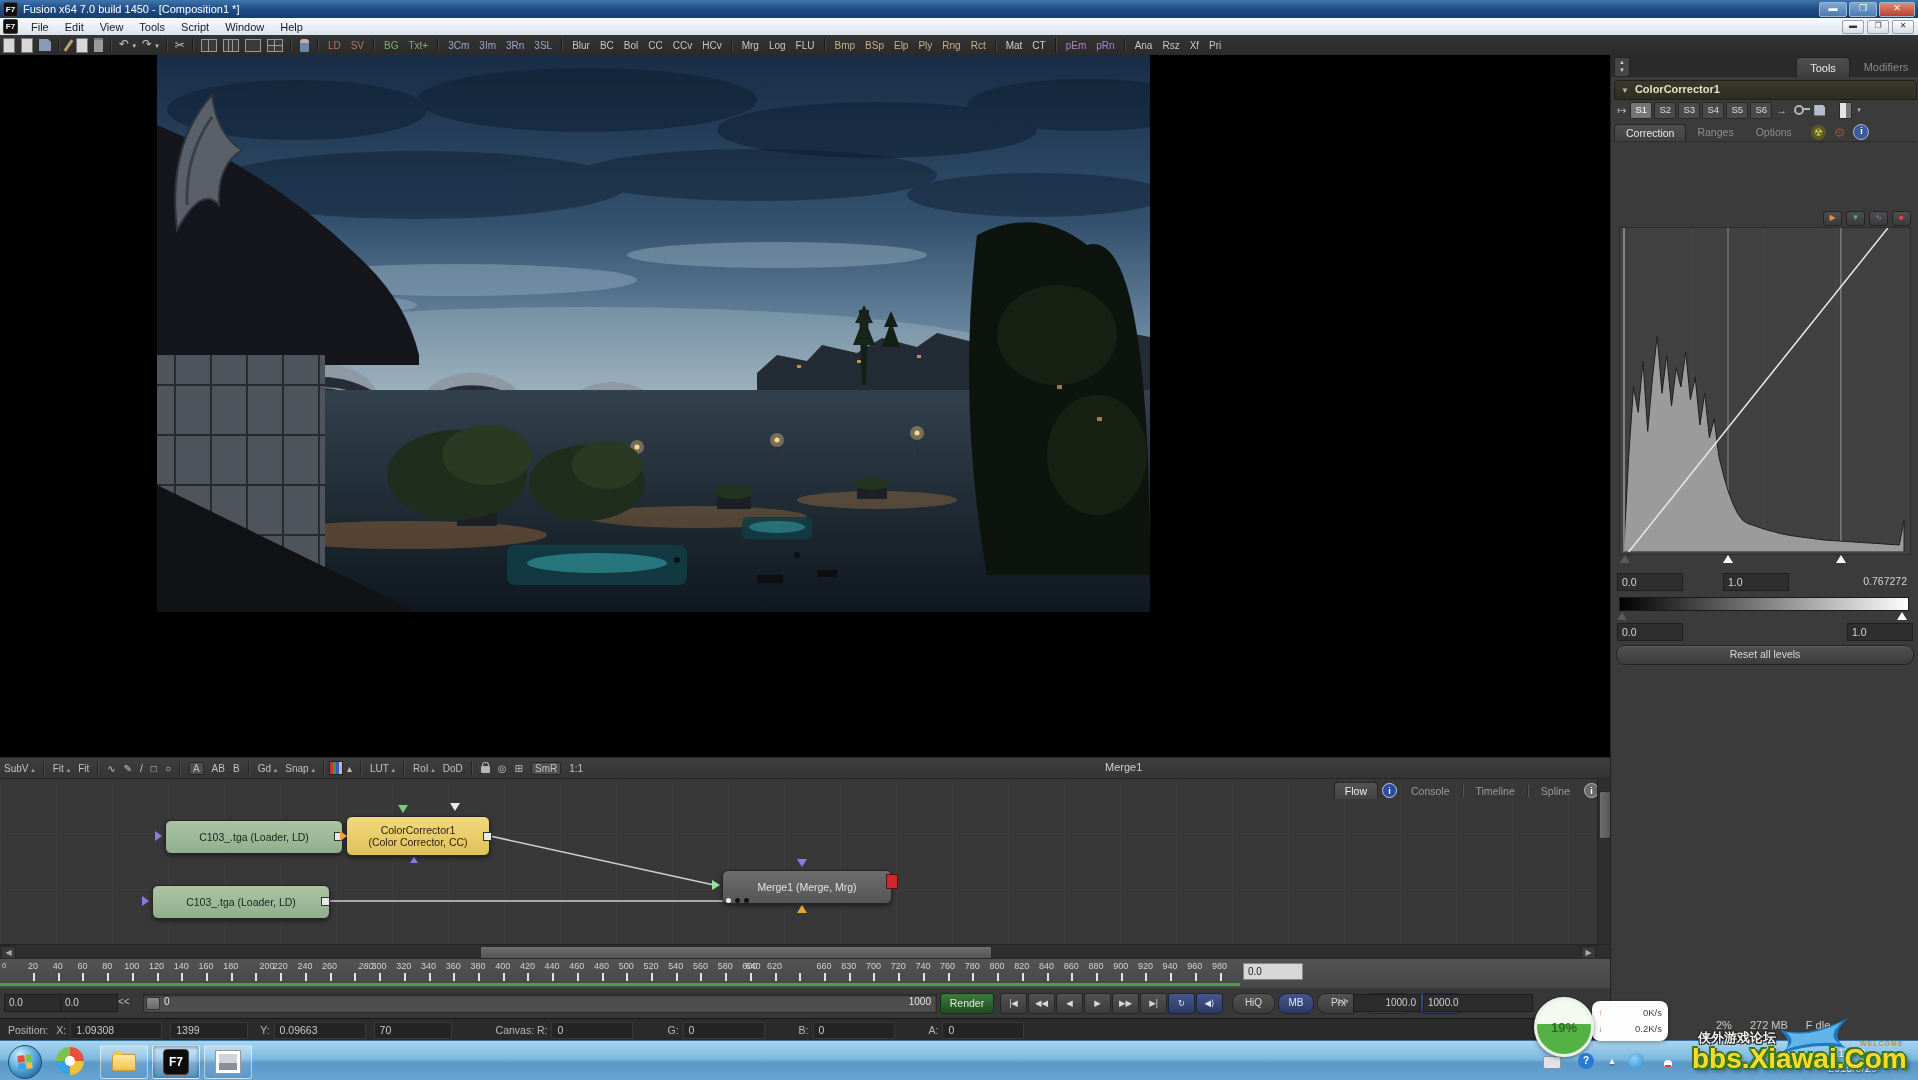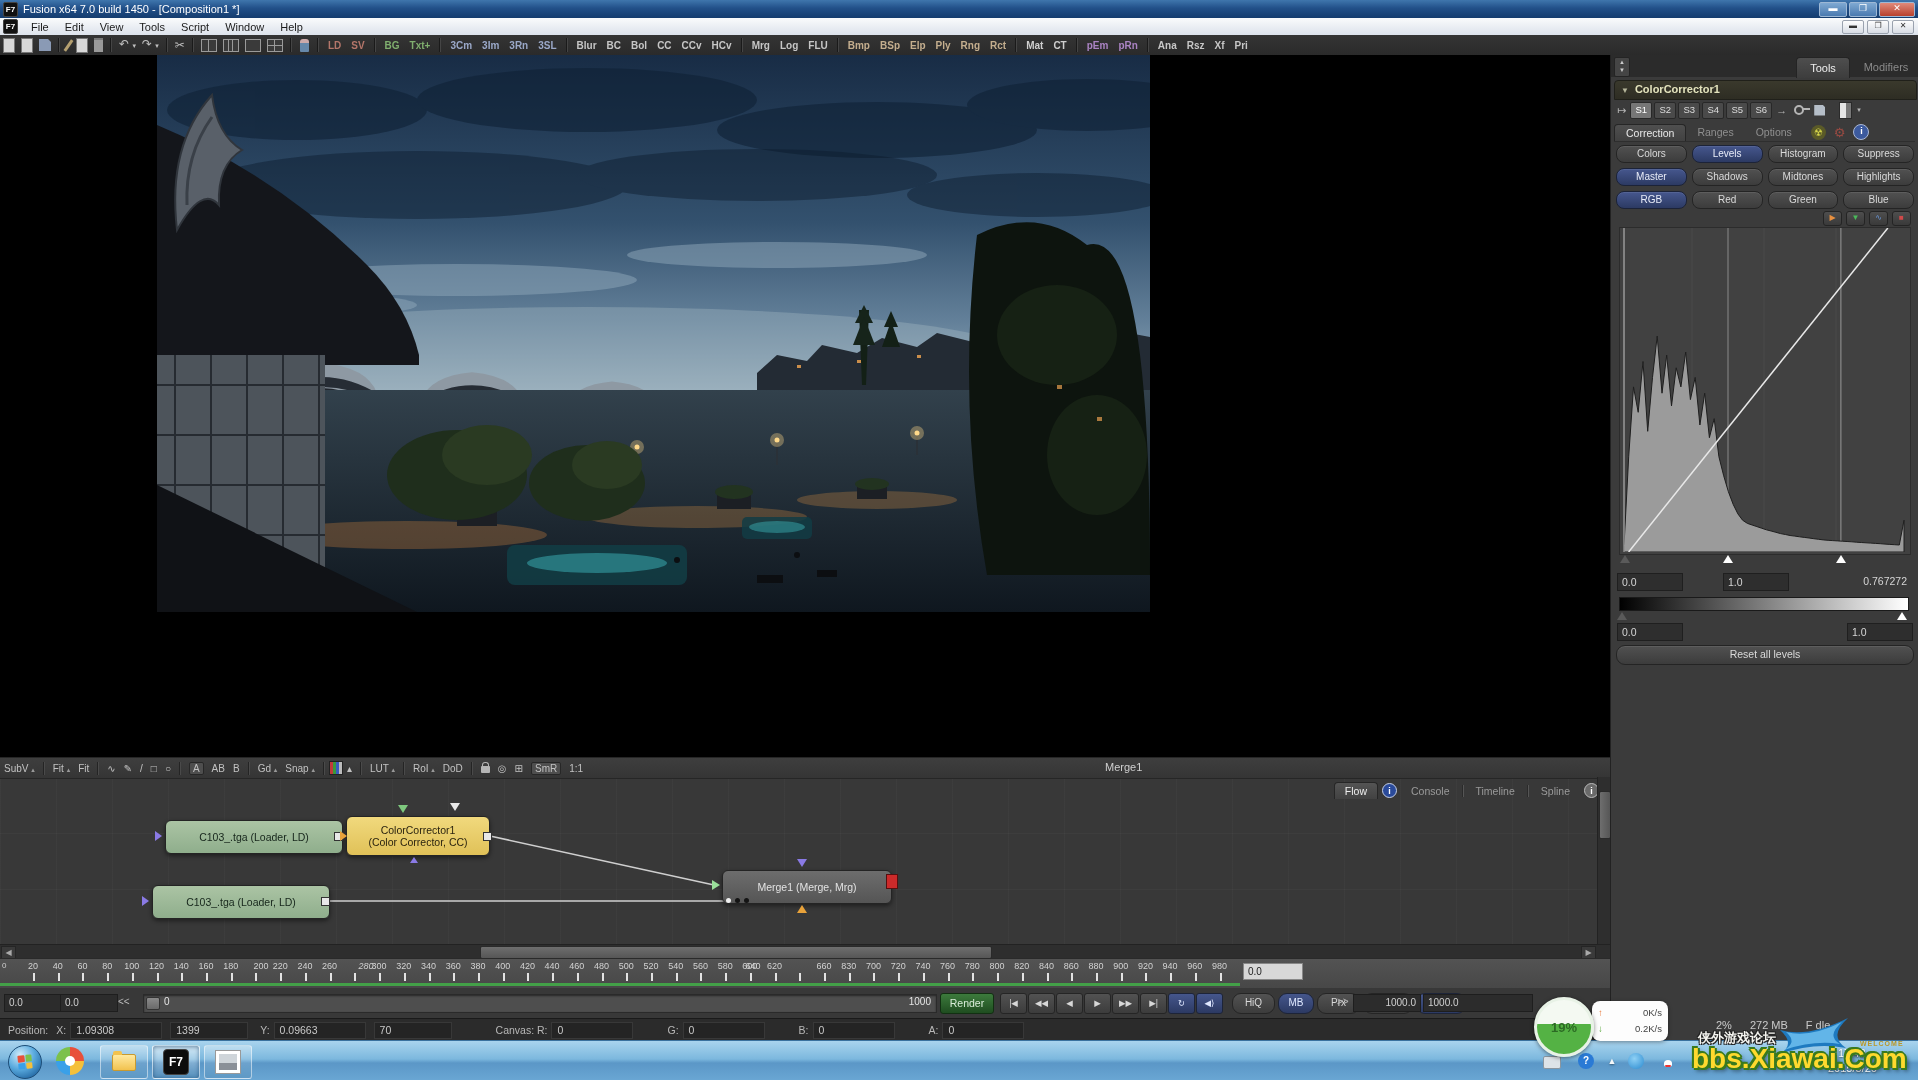--- a/index.html
+++ b/index.html
@@ -33,21 +33,21 @@
   .ticon-pen{width:3px;height:13px;background:#b5a070;transform:rotate(35deg);}
   .ticon-trash{width:9px;height:12px;background:#9a9a9a;border-top:2px solid #777;}
   .ticon-glyph{color:#c0c0c0;font-size:12px;margin:0 3px;line-height:18px;}
   .ticon-grid{width:14px;height:11px;border:1px solid #9a9a9a;margin:0 3px;background:#3a3a3a;position:relative;}
   .ticon-grid.v2::after{content:'';position:absolute;left:6px;top:0;width:1px;height:100%;background:#9a9a9a;}
   .ticon-grid.v3::after{content:'';position:absolute;left:4px;top:0;width:1px;height:100%;background:#9a9a9a;box-shadow:4px 0 #9a9a9a;}
   .ticon-grid.q4::after{content:'';position:absolute;left:6px;top:0;width:1px;height:100%;background:#9a9a9a;}
   .ticon-grid.q4::before{content:'';position:absolute;left:0;top:5px;width:100%;height:1px;background:#9a9a9a;}
   .ticon-user{width:9px;height:13px;background:linear-gradient(#caa 30%,#68a 30%);border-radius:3px 3px 1px 1px;margin:0 4px;}
   .tsep{width:1px;height:14px;background:#1a1a1a;border-right:1px solid #454545;margin:0 4px;}
-  .tbtn{padding:0 5px;font-weight:bold;letter-spacing:0;}
+  .tbtn{padding:0 5px;font-weight:normal;letter-spacing:0;}
 
   
   #viewport{position:absolute;left:0;top:55px;width:1610px;height:702px;background:#000;overflow:hidden;}
   #photo{position:absolute;left:157px;top:0;width:993px;height:557px;}
 
   
   #viewbar{position:absolute;left:0;top:757px;width:1610px;height:20px;background:linear-gradient(#3e3e3e,#353535);
     border-top:1px solid #262626;border-bottom:1px solid #262626;display:flex;align-items:center;color:#c2c2c2;font-size:10px;}
   .vb{margin:0 4px;white-space:nowrap;}
   .vb .arr{font-size:7px;color:#999;}
@@ -633,21 +633,21 @@
         <span class="tick-num" style="left: 117.88px;">100</span>
         <span class="tick-mark" style="left: 131.88px;"></span>
         <span class="tick-num" style="left: 142.6px;">120</span>
         <span class="tick-mark" style="left: 156.6px;"></span>
         <span class="tick-num" style="left: 167.32px;">140</span>
         <span class="tick-mark" style="left: 181.32px;"></span>
         <span class="tick-num" style="left: 192.04px;">160</span>
         <span class="tick-mark" style="left: 206.04px;"></span>
         <span class="tick-num" style="left: 216.76px;">180</span>
         <span class="tick-mark" style="left: 230.76px;"></span>
-        <span class="tick-num" style="left: 247px;">200</span>
+        <span class="tick-num" style="left: 253px;">200</span>
         <span class="tick-mark" style="left: 255.48px;"></span>
         <span class="tick-num" style="left: 266.2px;">220</span>
         <span class="tick-mark" style="left: 280.2px;"></span>
         <span class="tick-num" style="left: 290.92px;">240</span>
         <span class="tick-mark" style="left: 304.92px;"></span>
         <span class="tick-num" style="left: 315.64px;">260</span>
         <span class="tick-mark" style="left: 329.64px;"></span>
         <span class="tick-num" style="left: 352px; font-style: italic;">280</span>
         <span class="tick-mark" style="left: 354.36px;"></span>
         <span class="tick-num" style="left: 365.08px;">300</span>
@@ -801,34 +801,20 @@
     <div id="subtab-row">
       <span id="subtabs" style="display:flex;text-align:center;">
           <span class="subtab active">Correction</span>
           <span class="subtab">Ranges</span>
           <span class="subtab">Options</span>
         </span>
       <span class="rad-ico">☢</span>
       <span class="gear-ico">⚙</span>
       <span class="i-ico">i</span>
     </div>
-    <div id="btn-grid">
-        <div class="cbtn">Colors</div>
-        <div class="cbtn active">Levels</div>
-        <div class="cbtn">Histogram</div>
-        <div class="cbtn">Suppress</div>
-        <div class="cbtn active">Master</div>
-        <div class="cbtn">Shadows</div>
-        <div class="cbtn">Midtones</div>
-        <div class="cbtn">Highlights</div>
-        <div class="cbtn active">RGB</div>
-        <div class="cbtn">Red</div>
-        <div class="cbtn">Green</div>
-        <div class="cbtn">Blue</div>
-      </div>
     <div id="mini-row">
       <span class="anim-ico" style="color:#e89040;">▶</span>
       <span class="anim-ico" style="color:#4aba5a;">▼</span>
       <span class="anim-ico" style="color:#6a9ae0;">∿</span>
       <span class="anim-ico" style="color:#d04a4a;">■</span>
     </div>
     <div id="hist-wrap">
       <svg id="hist-svg" width="288" height="324" viewBox="0 0 288 324">
         <line x1="72" y1="0" x2="72" y2="324" stroke="#4a4a4a"></line>
         <line x1="144" y1="0" x2="144" y2="324" stroke="#4a4a4a"></line>

